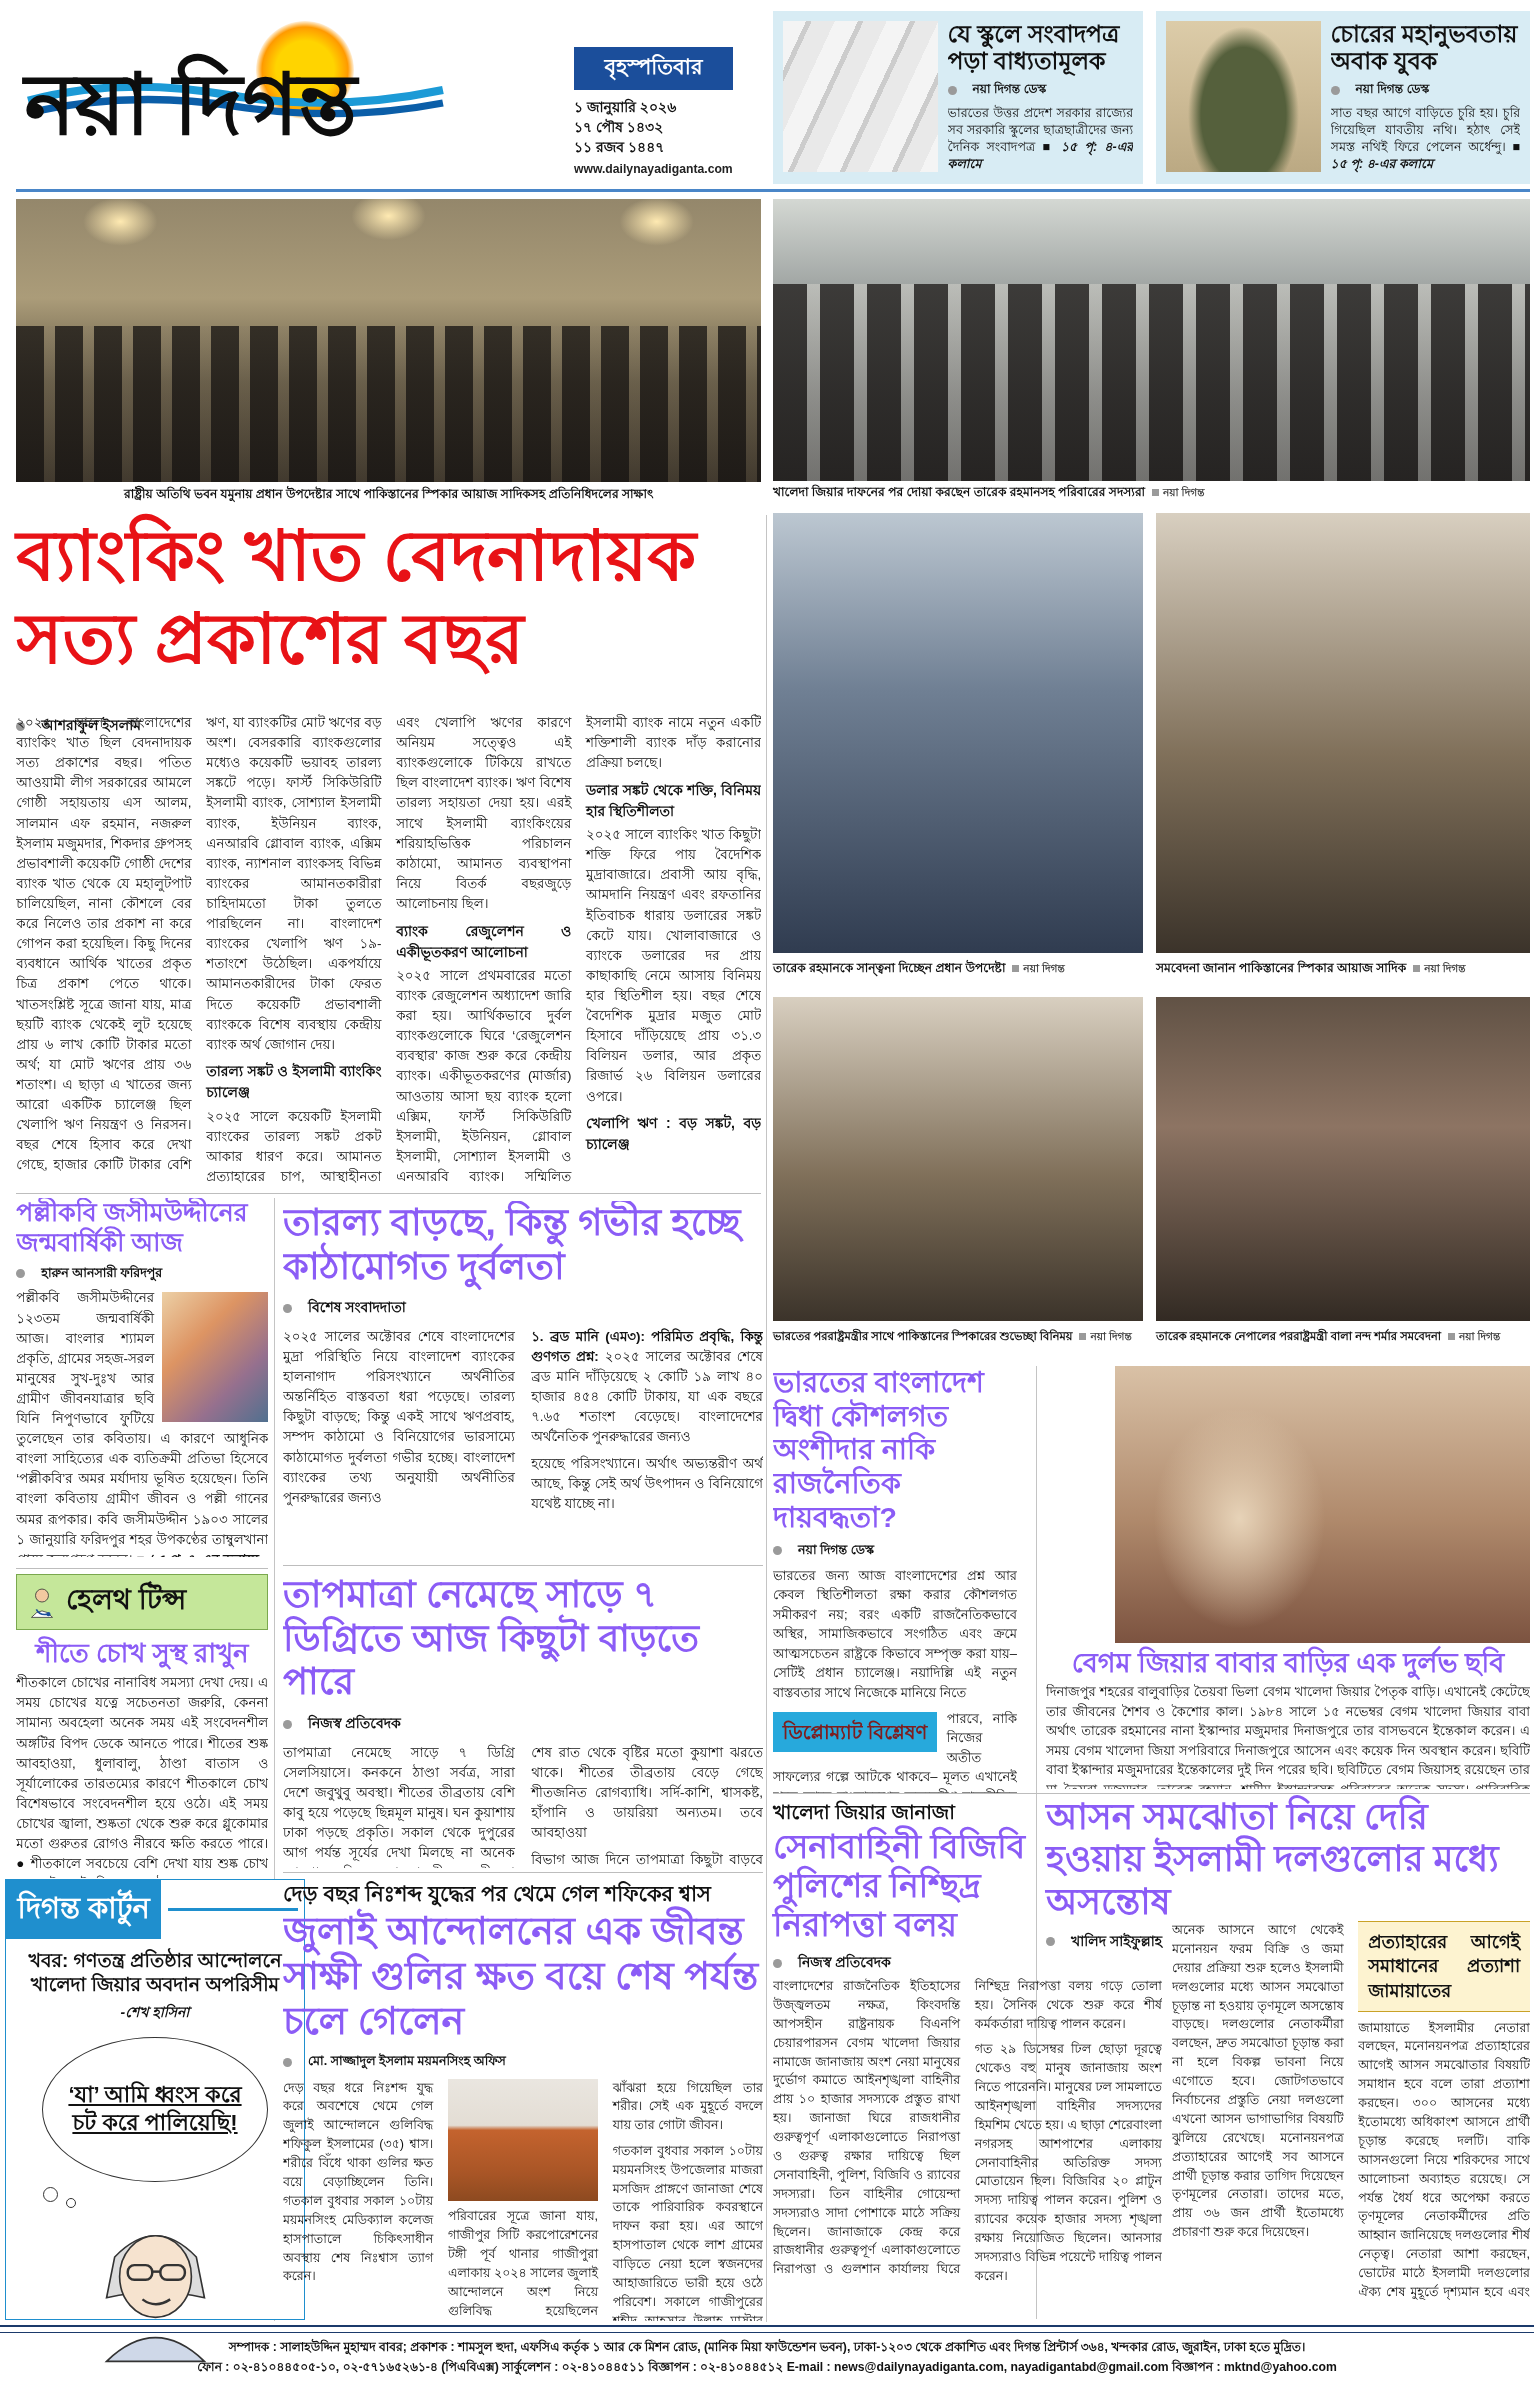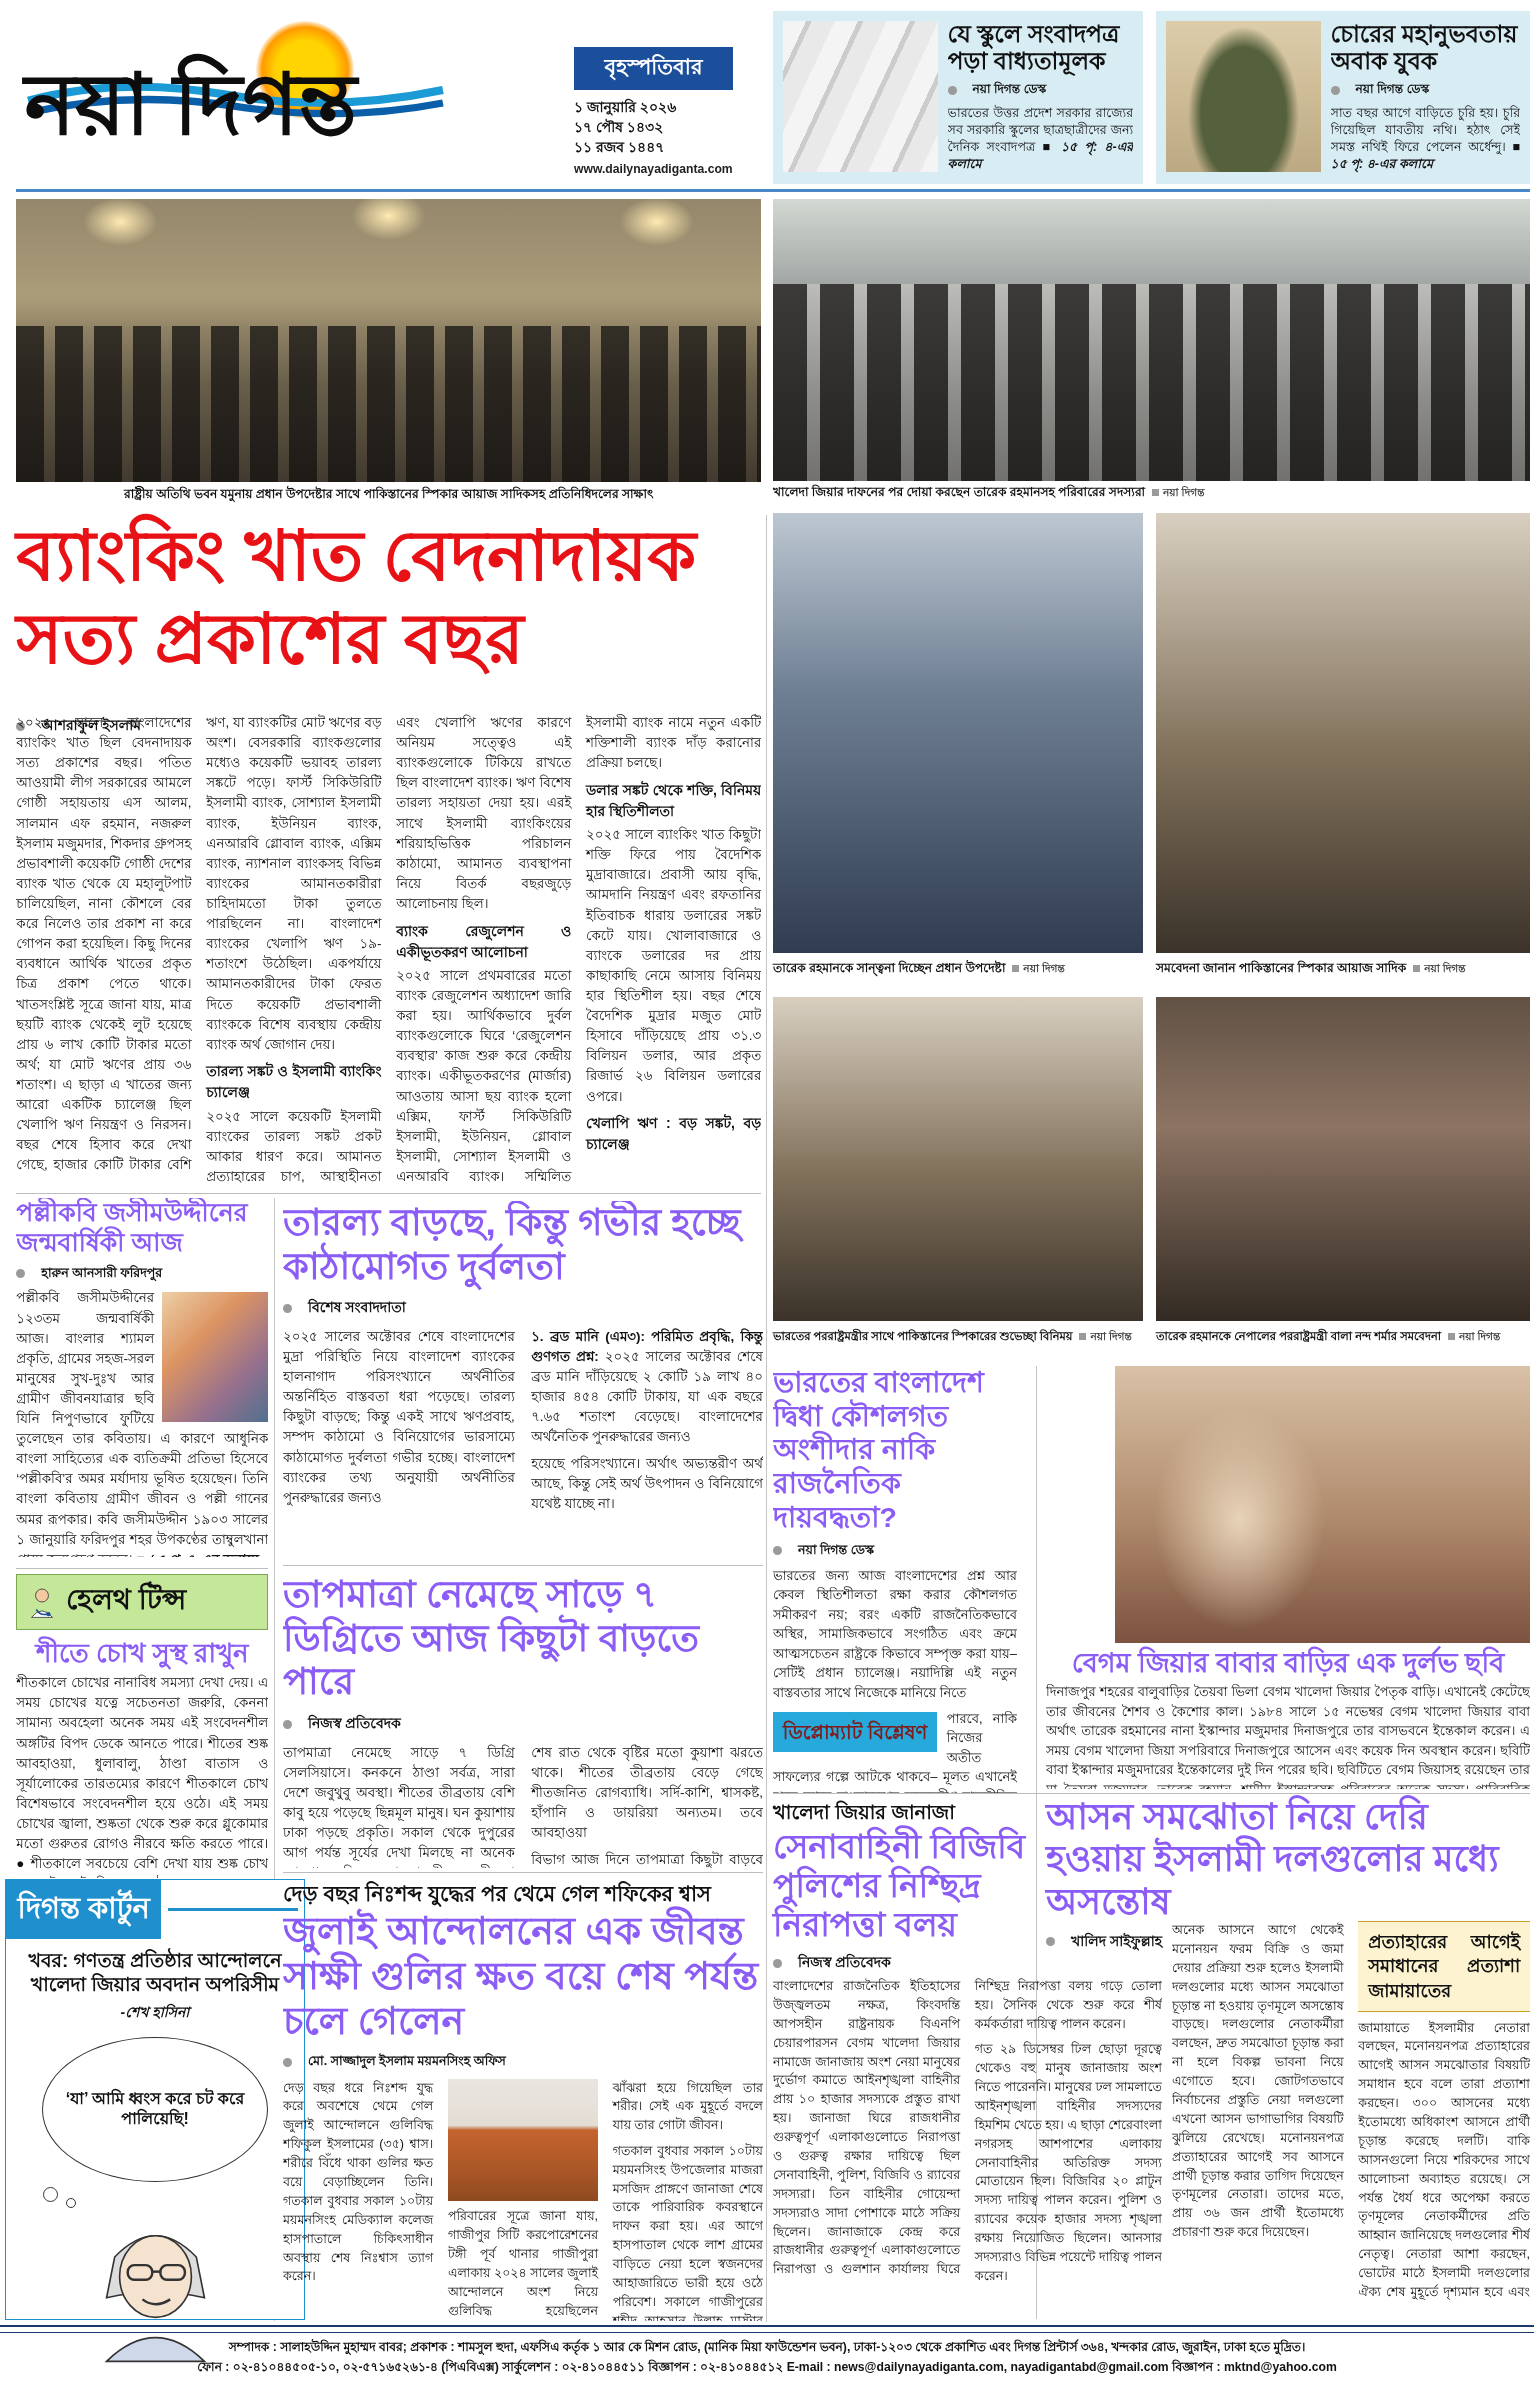--- a/index.html
+++ b/index.html
@@ -51,21 +51,21 @@
   .yellow-box{background:#fdf3d0;border-top:1.6px solid #c9a227;border-bottom:1.6px solid #c9a227;
      font-weight:bold;font-size:18px;line-height:1.35;padding:8.1px 9.8px;margin:6.5px 0;break-inside:avoid;}
   .weekday-box{background:#1b4e9b;color:#fff;font-weight:bold;font-size:21px;text-align:center;
      padding:4.1px 8.1px;}
   .dateline{font-weight:bold;font-size:14px;line-height:1.45;}
   .teaser{background:#d8ecf4;display:flex;gap:9.8px;padding:9.8px;box-sizing:border-box;}
   .teaser .txt{flex:1;overflow:hidden;}
   .teaser h3{margin:0 0 4.9px 0;font-size:23.6px;line-height:1.15;}
   .teaser .tb{font-size:12.6px;line-height:1.35;text-align:justify;margin-top:4.9px;}
   .bubble{border:1.6px solid #333;border-radius:50%;display:flex;align-items:center;justify-content:center;
-     text-align:center;font-weight:bold;font-size:16px;line-height:1.3;padding:14.7px;}
+     text-align:center;font-weight:bold;font-size:22px;line-height:1.3;padding:14.7px;text-decoration:underline;}
   .footer-text{font-size:12.2px;font-weight:bold;text-align:center;line-height:1.6;color:#111;}
 </style>
 </head>
 <body>
 
 <div id="page">
 
   <div class="abs" style="left:16.3px;top:14.7px;width:537px;height:155px;">
     <div class="abs" style="left:240px;top:6.5px;width:98px;height:98px;border-radius:50%;
          background:radial-gradient(circle,#ffd400 0 42%,#ff9a00 62%,rgba(255,154,0,0) 72%);"></div>

